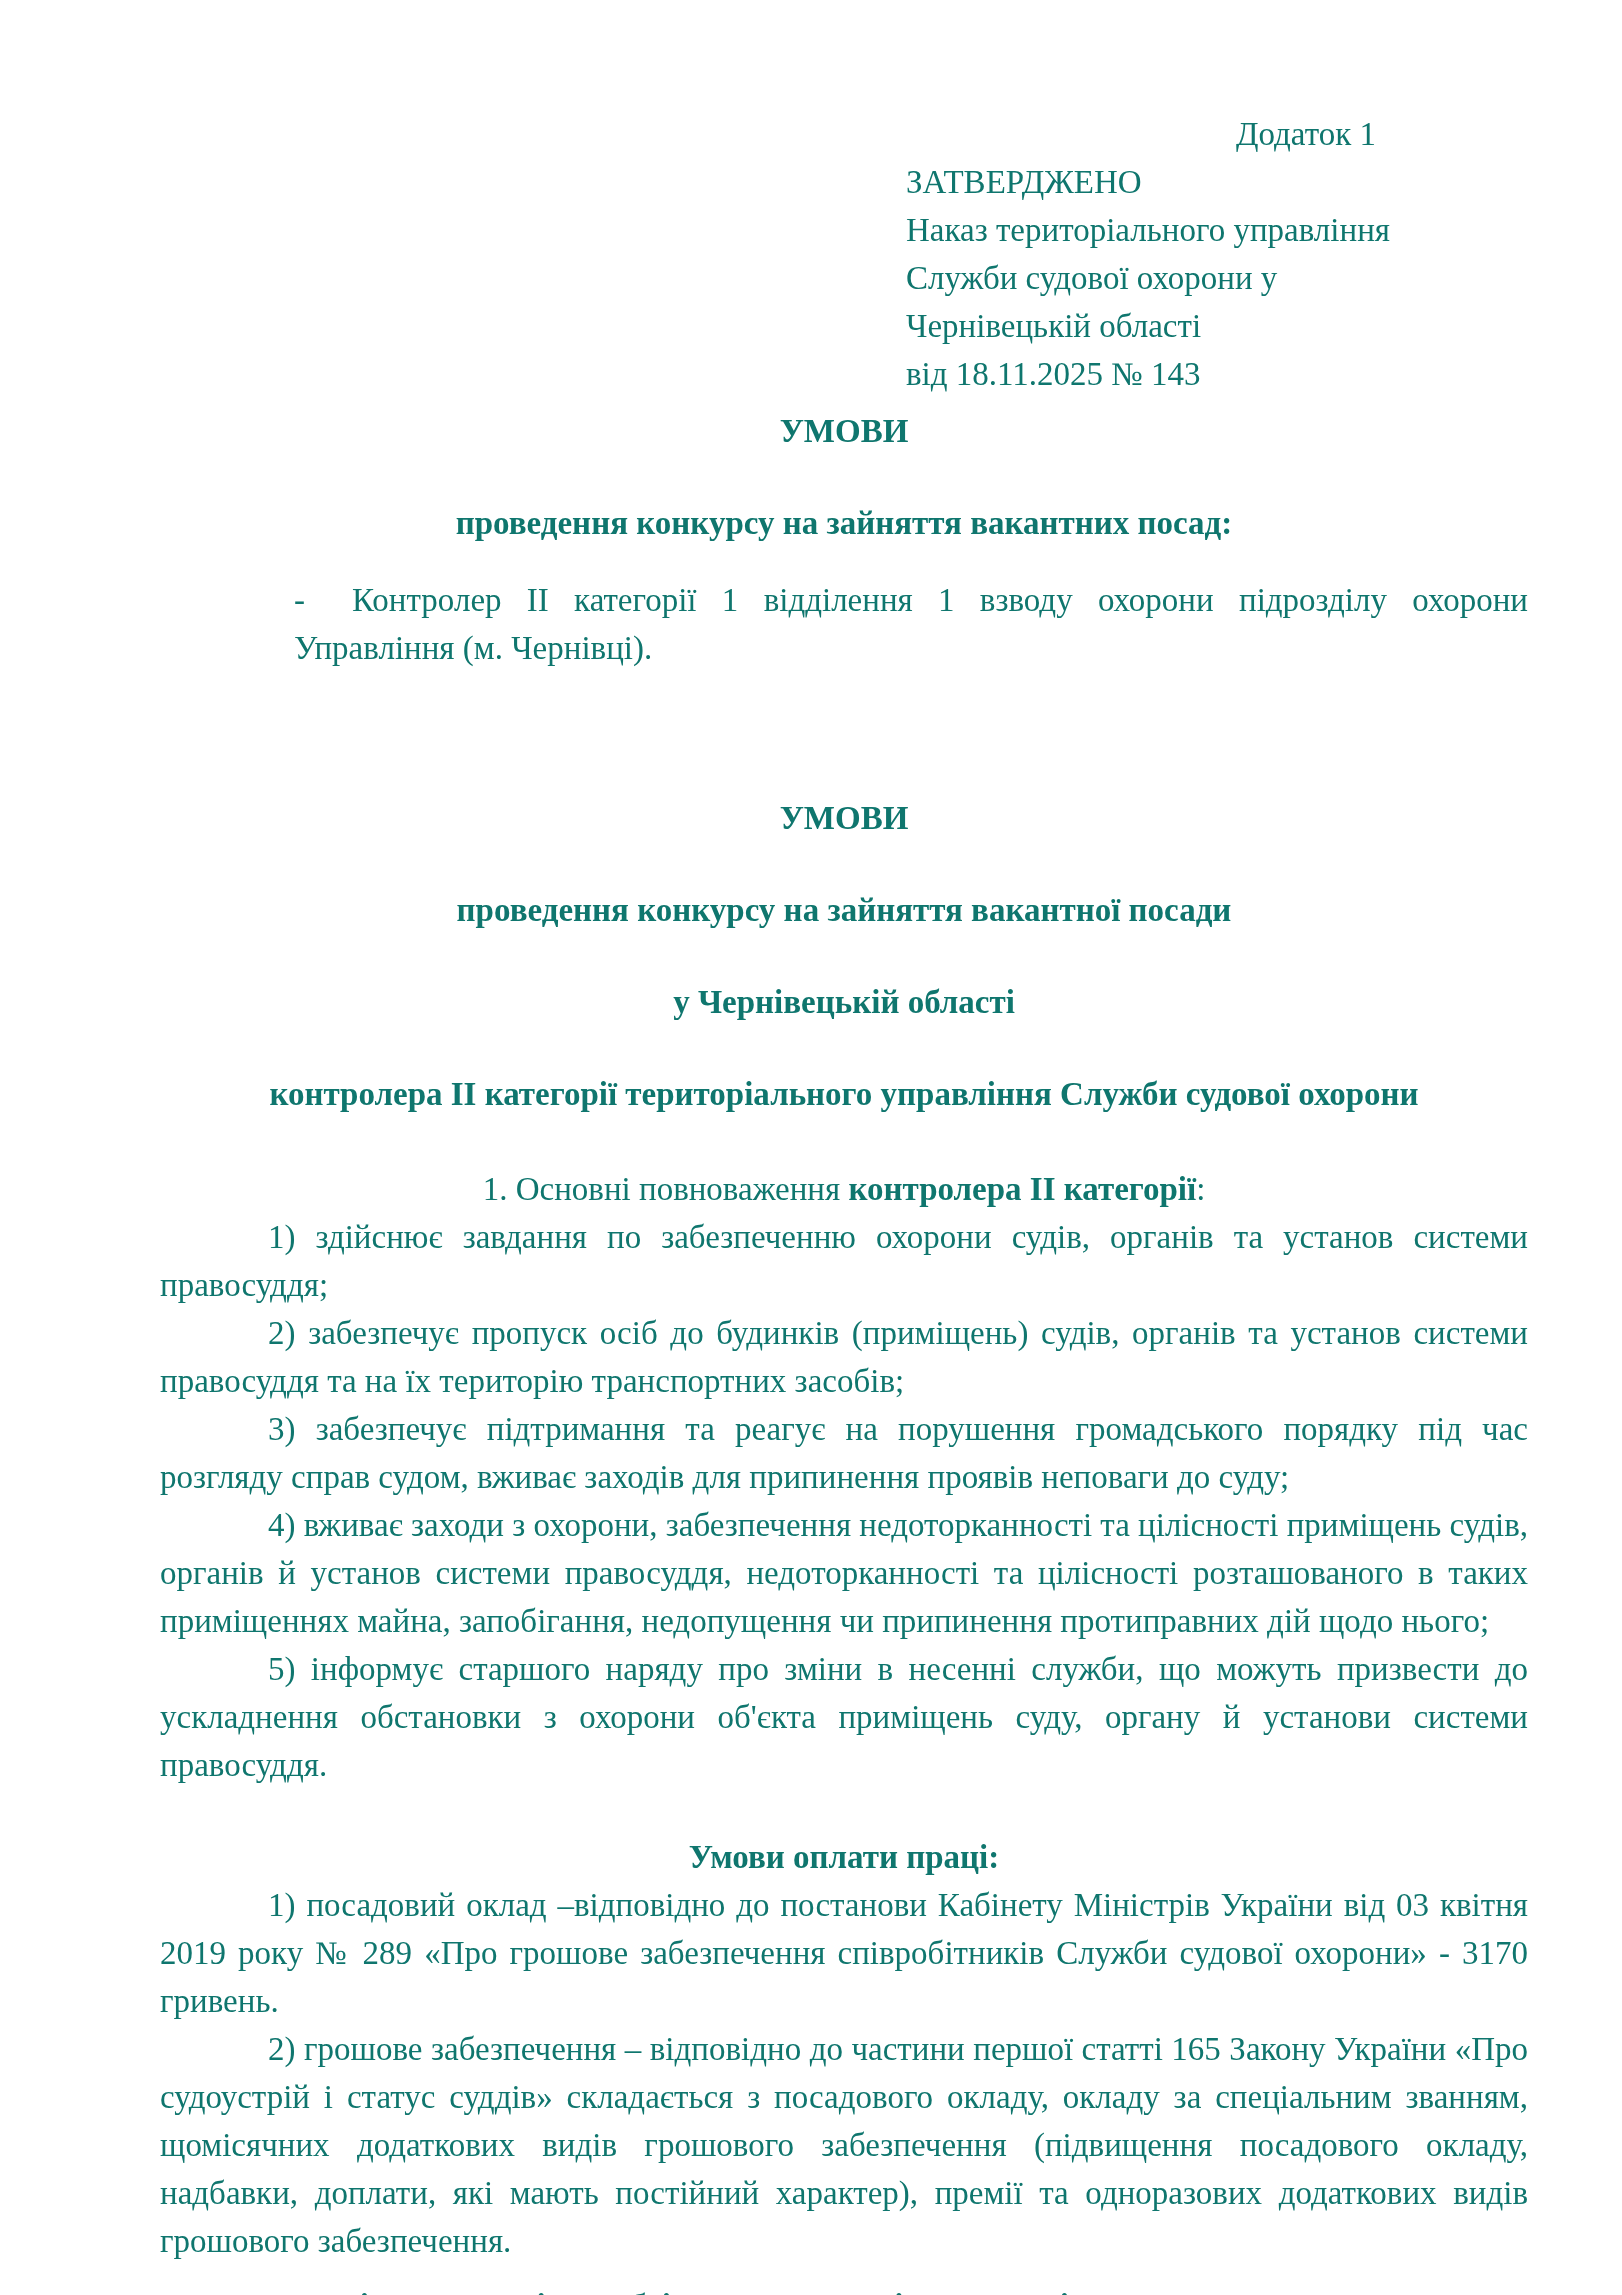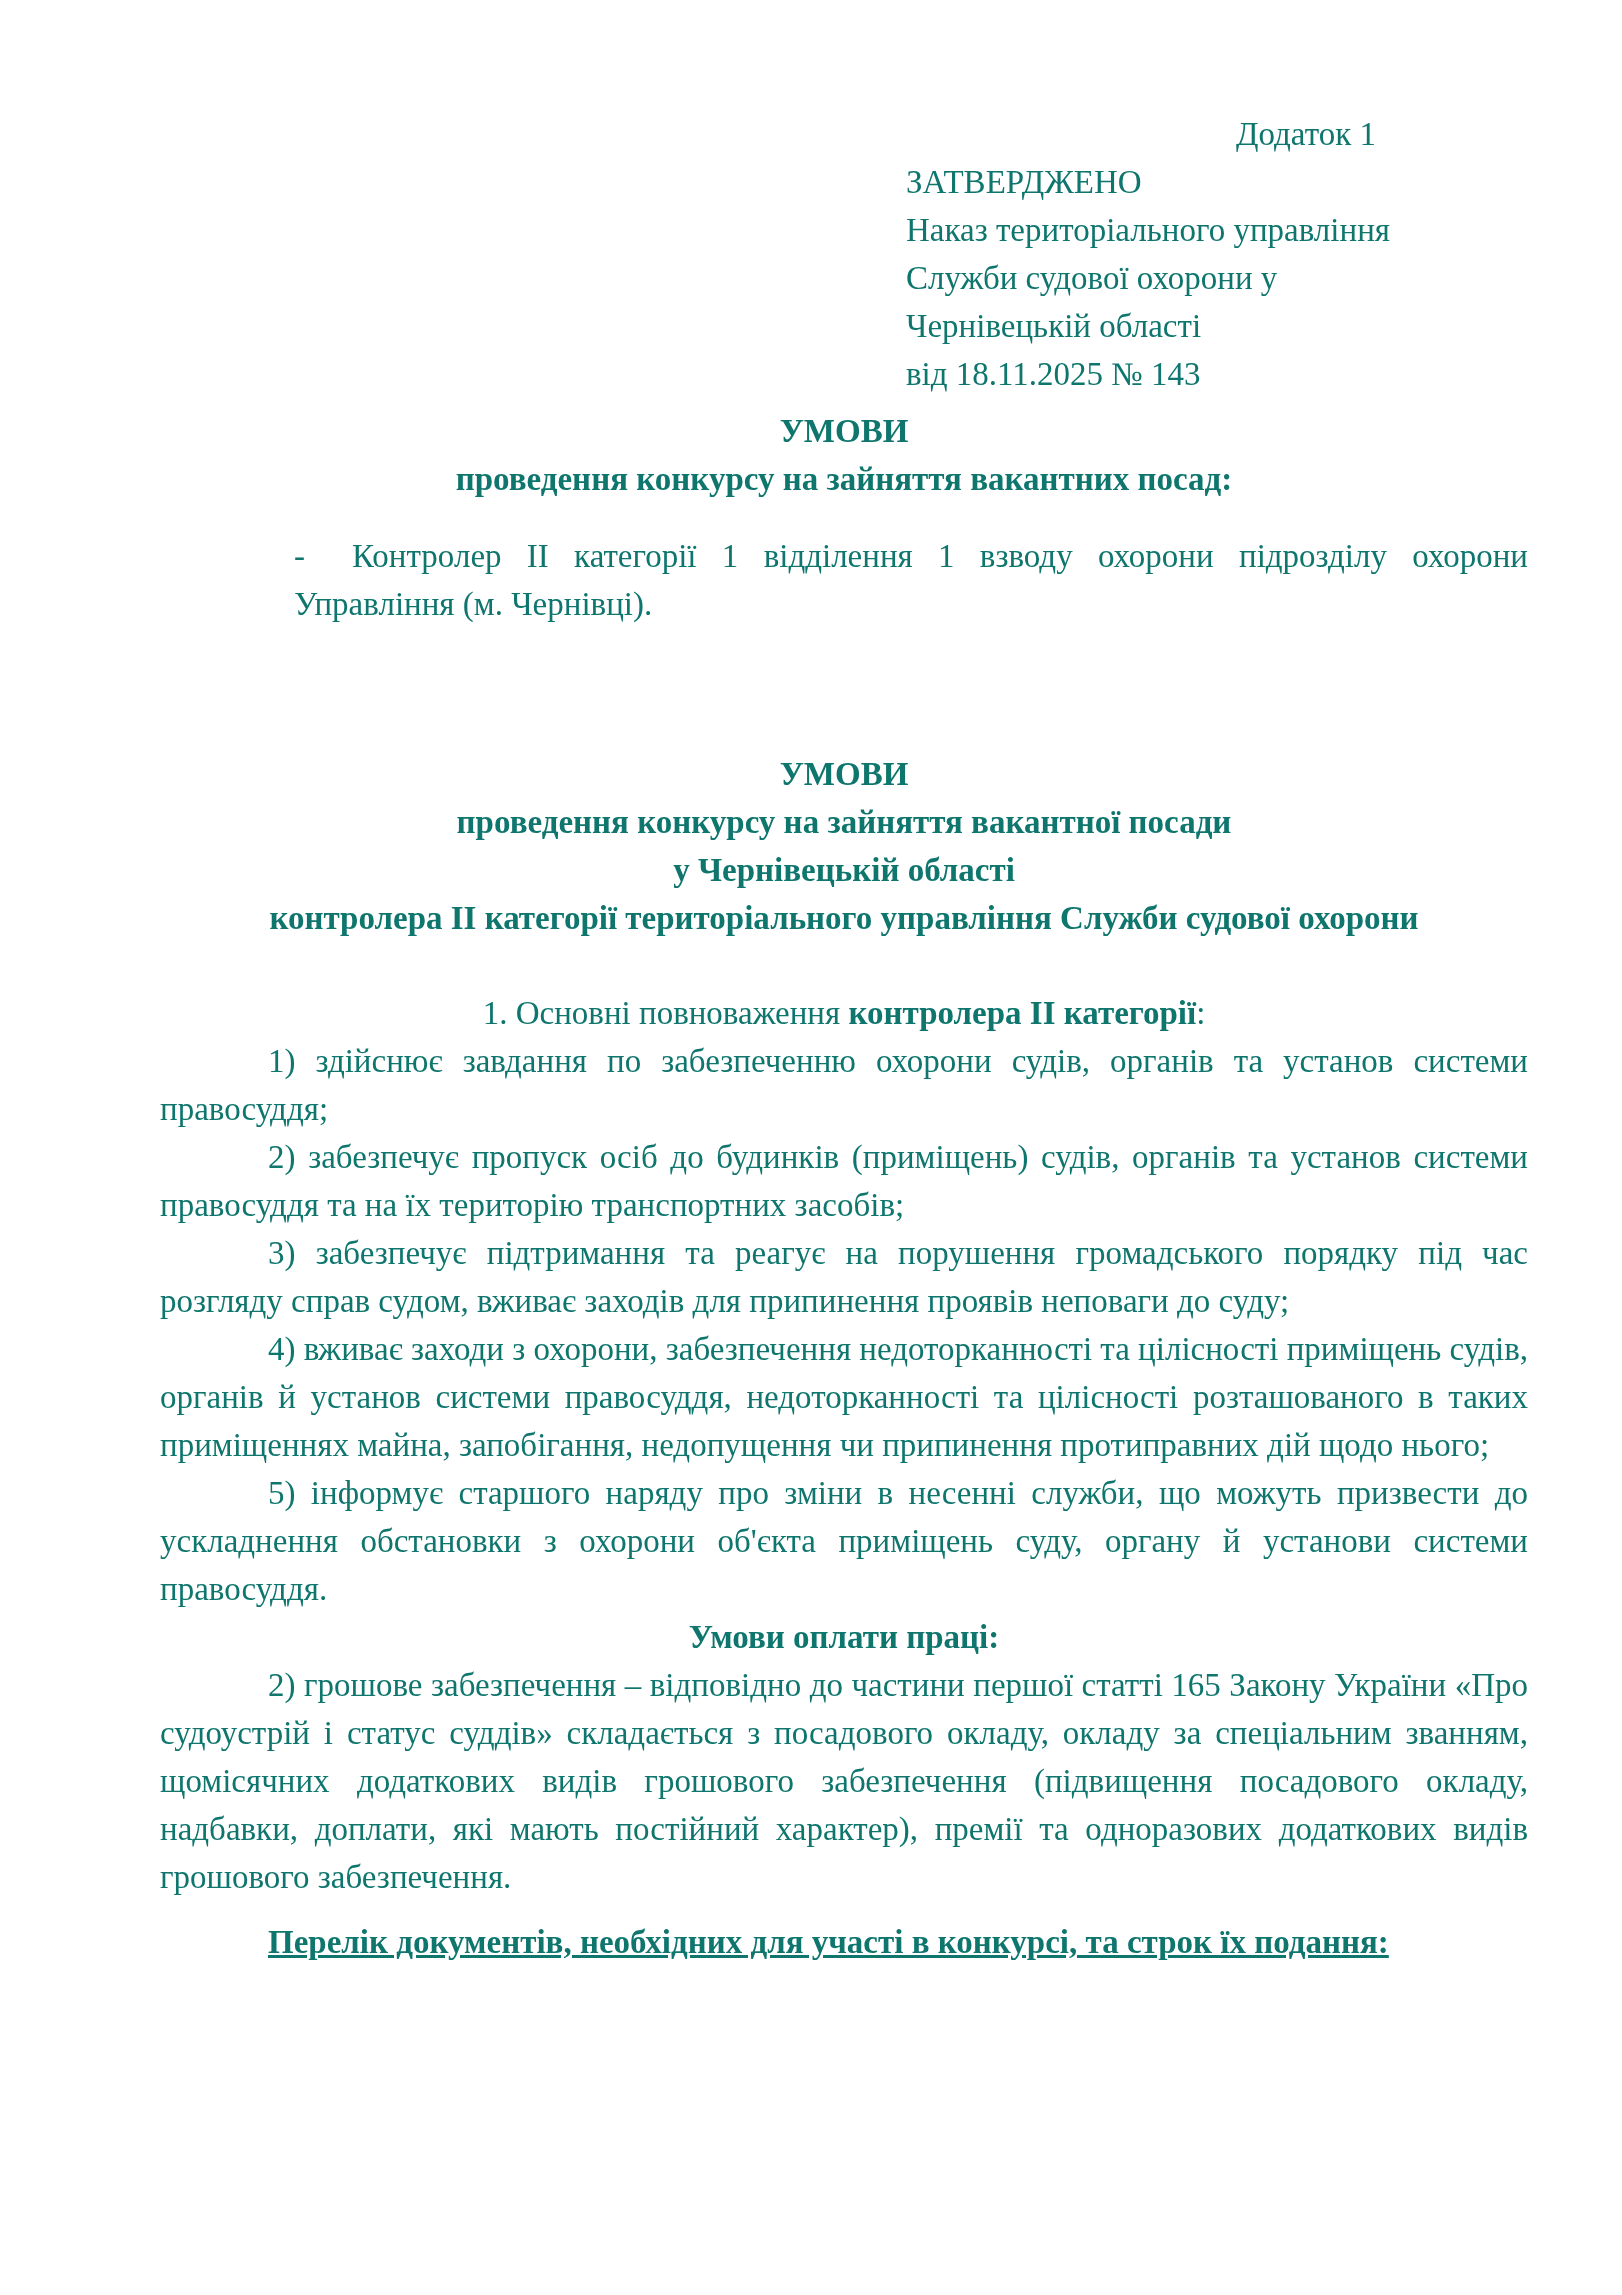--- a/index.html
+++ b/index.html
@@ -14,21 +14,21 @@
     background: #ffffff;
     color: #0f766e;
     font-family: "Liberation Serif", serif;
     font-size: 33px;
     line-height: 48px;
     box-sizing: border-box;
     padding: 110px 95px 0 160px;
     overflow: hidden;
   }
   .bold   { font-weight: bold; }
-  .center { text-align: center; }
+  .center { text-align: center; margin-top: 44px; }
   .annex  { margin-left: 1076px; white-space: nowrap; }
   .approval { margin-left: 746px; }
   .approval div { white-space: nowrap; }
   .mt-title1 { margin-top: 9.2px; }
   .bullet {
     margin-left: 134px;
     margin-top: 29px;
     text-align: justify;
   }
   .dash-gap { display: inline-block; width: 47px; }
@@ -77,18 +77,19 @@
   </div>
 
   <p class="item">1) здійснює завдання по забезпеченню охорони судів, органів та установ системи правосуддя;</p>
   <p class="item">2) забезпечує пропуск осіб до будинків (приміщень) судів, органів та установ системи правосуддя та на їх територію транспортних засобів;</p>
   <p class="item">3) забезпечує підтримання та реагує на порушення громадського порядку під час розгляду справ судом, вживає заходів для припинення проявів неповаги до суду;</p>
   <p class="item">4) вживає заходи з охорони, забезпечення недоторканності та цілісності приміщень судів, органів й установ системи правосуддя, недоторканності та цілісності розташованого в таких приміщеннях майна, запобігання, недопущення чи припинення протиправних дій щодо нього;</p>
   <p class="item">5) інформує старшого наряду про зміни в несенні служби, що можуть призвести до ускладнення обстановки з охорони об'єкта приміщень суду, органу й установи системи правосуддя.</p>
 
   <div class="center bold">Умови оплати праці:</div>
 
+  <p class="item">1) посадовий оклад –відповідно до постанови Кабінету Міністрів України від 03 квітня 2019 року № 289 «Про грошове забезпечення співробітників Служби судової охорони» - 3170 гривень.</p>
   <p class="item">2) грошове забезпечення – відповідно до частини першої статті 165 Закону України «Про судоустрій і статус суддів» складається з посадового окладу, окладу за спеціальним званням, щомісячних додаткових видів грошового забезпечення (підвищення посадового окладу, надбавки, доплати, які мають постійний характер), премії та одноразових додаткових видів грошового забезпечення.</p>
 
   <p class="item docs">Перелік документів, необхідних для участі в конкурсі, та строк їх подання:</p>
 
 </div>
 
 
 </body></html>

